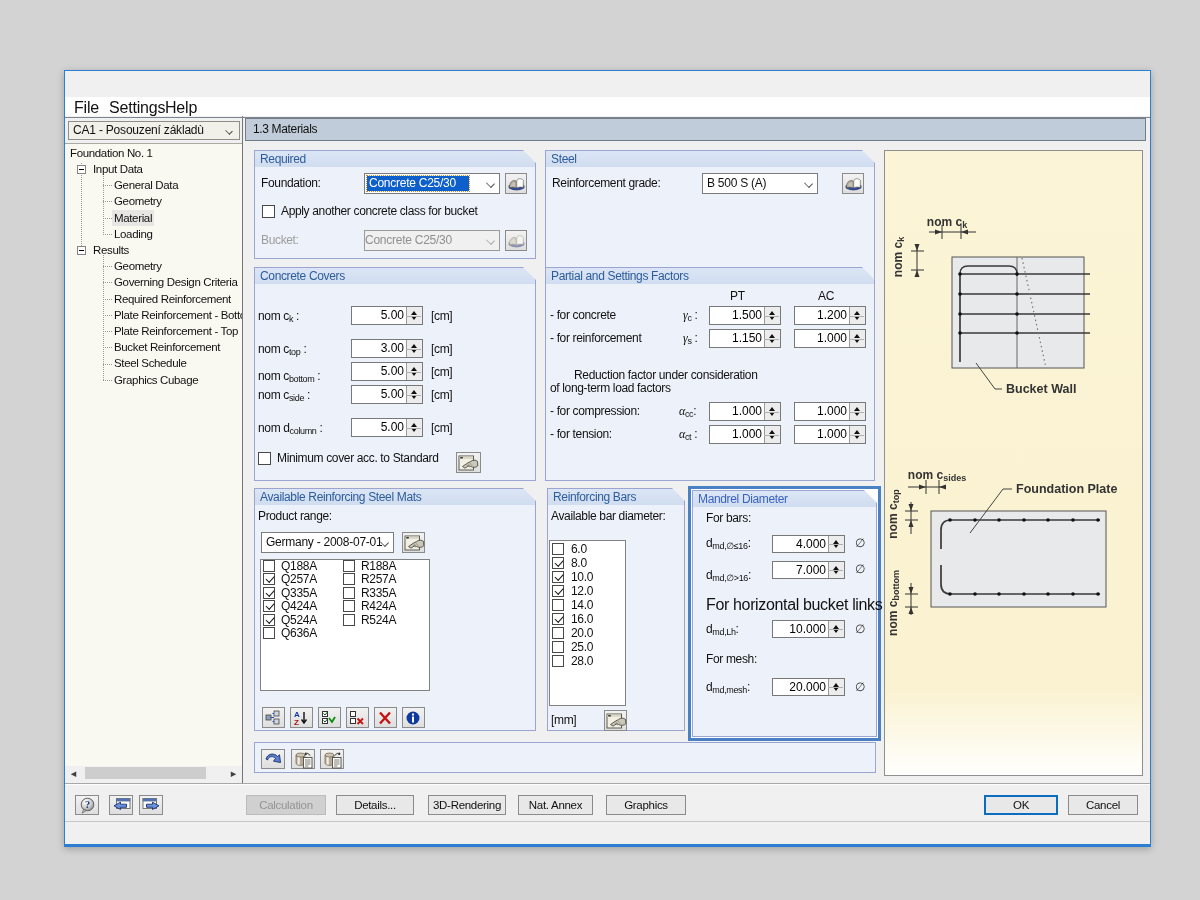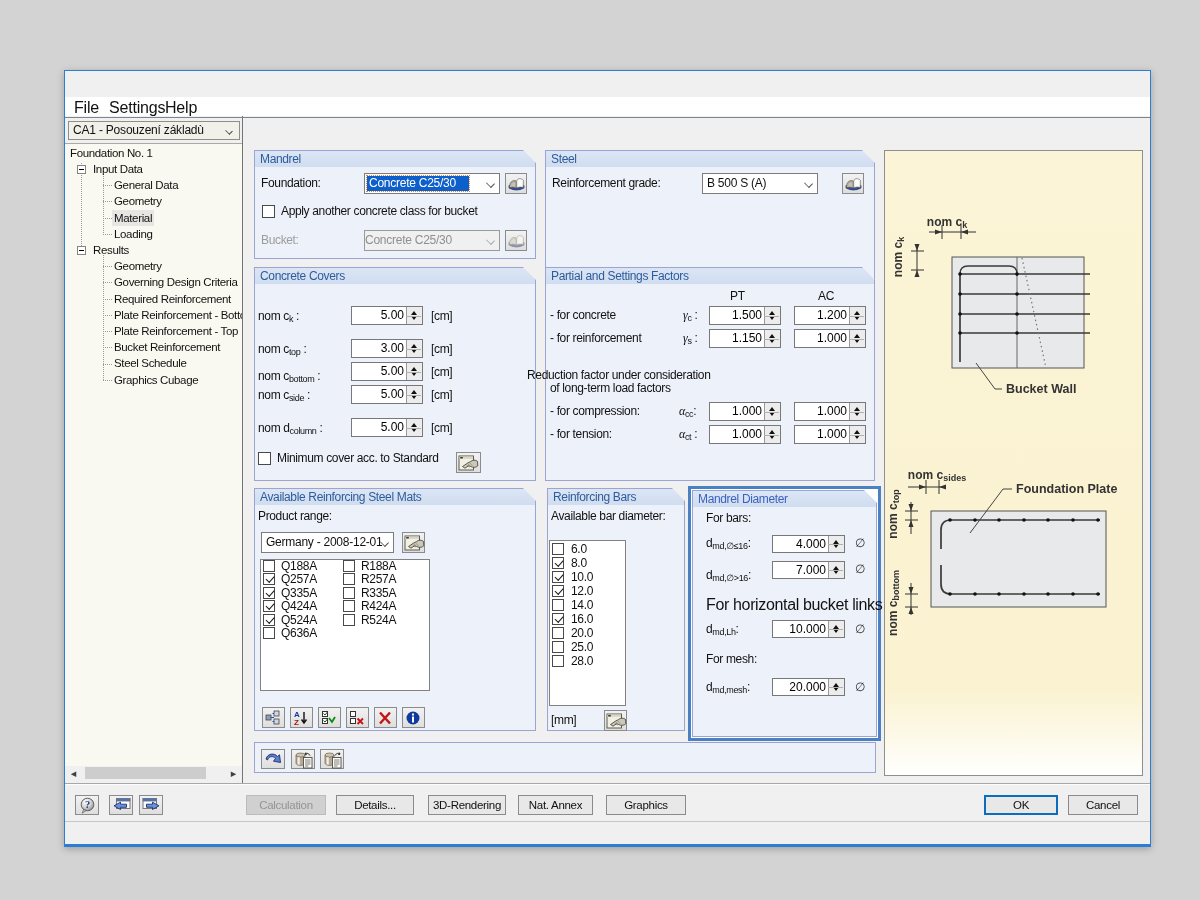--- a/index.html
+++ b/index.html
@@ -99,24 +99,25 @@
   <div class="trow" style="left:49px;top:284px;">Steel Schedule</div>
   <div class="trow" style="left:49px;top:301px;">Graphics Cubage</div>
   <div id="hscroll">
     <span class="sbarrow" style="left:1px;">◂</span>
     <span class="sbarrow" style="right:1px;">▸</span>
     <div id="hthumb"></div>
   </div>
   <div id="vsep"></div>
   <div style="position:absolute;left:0;top:46px;width:100%;height:1px;background:#7d858f;"></div>
   <div style="position:absolute;left:0;top:72px;width:177px;height:1px;background:#aaa9a2;"></div>
+  <div id="hdr">1.3 Materials</div>
 
   <div class="grp" style="left:189px;top:79px;width:282px;height:109px;">
       <div class="hd">
-        <span>Mandrel</span>
+        <span>Required</span>
       </div>
     </div>
   <div class="lbl" style="left:196px;top:103px;line-height:19px;">Foundation:</div>
   <div class="combo" style="left:299px;top:102px;width:136px;">
     <div style="position:absolute;left:2px;top:2px;width:102px;bottom:2px;background:#0d5fcb;outline:1px dotted #d28a3c;"></div>
     <span style="position:absolute;left:4px;top:0;color:#fff;z-index:2;">Concrete C25/30</span>
     <span class="chev"></span>
   </div>
   <div class="iconbtn bookbtn" style="left:440px;top:102px;width:22px;height:21px;">
       <svg width="19" height="16" viewBox="0 0 19 16">
@@ -236,21 +237,21 @@
   <div class="spin" style="left:644px;top:258px;width:72px;">
       <span class="v">1.150</span>
       <span class="btns"></span>
       <span class="mid"></span>
     </div>
   <div class="spin" style="left:729px;top:258px;width:72px;">
       <span class="v">1.000</span>
       <span class="btns"></span>
       <span class="mid"></span>
     </div>
-  <div class="lbl" style="left:462px;top:298px;line-height:13px;">Reduction factor under consideration</div>
+  <div class="lbl" style="left:509px;top:298px;line-height:13px;">Reduction factor under consideration</div>
   <div class="lbl" style="left:485px;top:311px;line-height:13px;">of long-term load factors</div>
   <div class="lbl" style="left:485px;top:331px;line-height:19px;">- for compression:</div>
   <div class="lbl" style="left:614px;top:331px;line-height:19px;"><i style="font-family:'Liberation Serif',serif;">α</i><sub>cc</sub>:</div>
   <div class="spin" style="left:644px;top:331px;width:72px;">
       <span class="v">1.000</span>
       <span class="btns"></span>
       <span class="mid"></span>
     </div>
   <div class="spin" style="left:729px;top:331px;width:72px;">
       <span class="v">1.000</span>
@@ -270,21 +271,21 @@
       <span class="mid"></span>
     </div>
 
   <div class="grp" style="left:189px;top:417px;width:282px;height:243px;">
       <div class="hd">
         <span>Available Reinforcing Steel Mats</span>
       </div>
     </div>
   <div class="lbl" style="left:193px;top:436px;line-height:19px;">Product range:</div>
   <div class="combo" style="left:196px;top:461px;width:133px;">
-      <span style="position:absolute;left:4px;">Germany - 2008-12-01</span>
+      <span style="position:absolute;left:4px;">Germany - 2008-07-01</span>
       <span class="chev"></span>
     </div>
   <div class="iconbtn handbtn" style="left:337px;top:461px;width:23px;height:21px;">
       <svg width="22" height="17" viewBox="0 0 22 17">
         <rect x="1" y="1" width="14.5" height="14" fill="#f2f0e4" stroke="#5c5c52" stroke-width="1"></rect>
         <rect x="1.5" y="1.5" width="13.5" height="2.4" fill="#d9d6c6"></rect>
         <rect x="2.2" y="1.9" width="2.6" height="1.6" fill="#3a3a34"></rect>
         <path d="M4.5 11.5 L10 7.8 L12.5 6.6 C14.5 4.6 17.5 4.8 19.5 6.4 L19.8 10.8 C18 12.6 15 12.8 12.8 11.6 L10.5 10.8 L7 13.2 Z" fill="#cbc8ba" stroke="#4c4c44" stroke-width="0.9"></path>
         <path d="M9.5 8.4 l3.4 3.4 M11.3 7.4 l3.2 3.6 M8.6 9.6 l2.8 2.8" stroke="#8a877a" stroke-width="0.7"></path>
       </svg>

